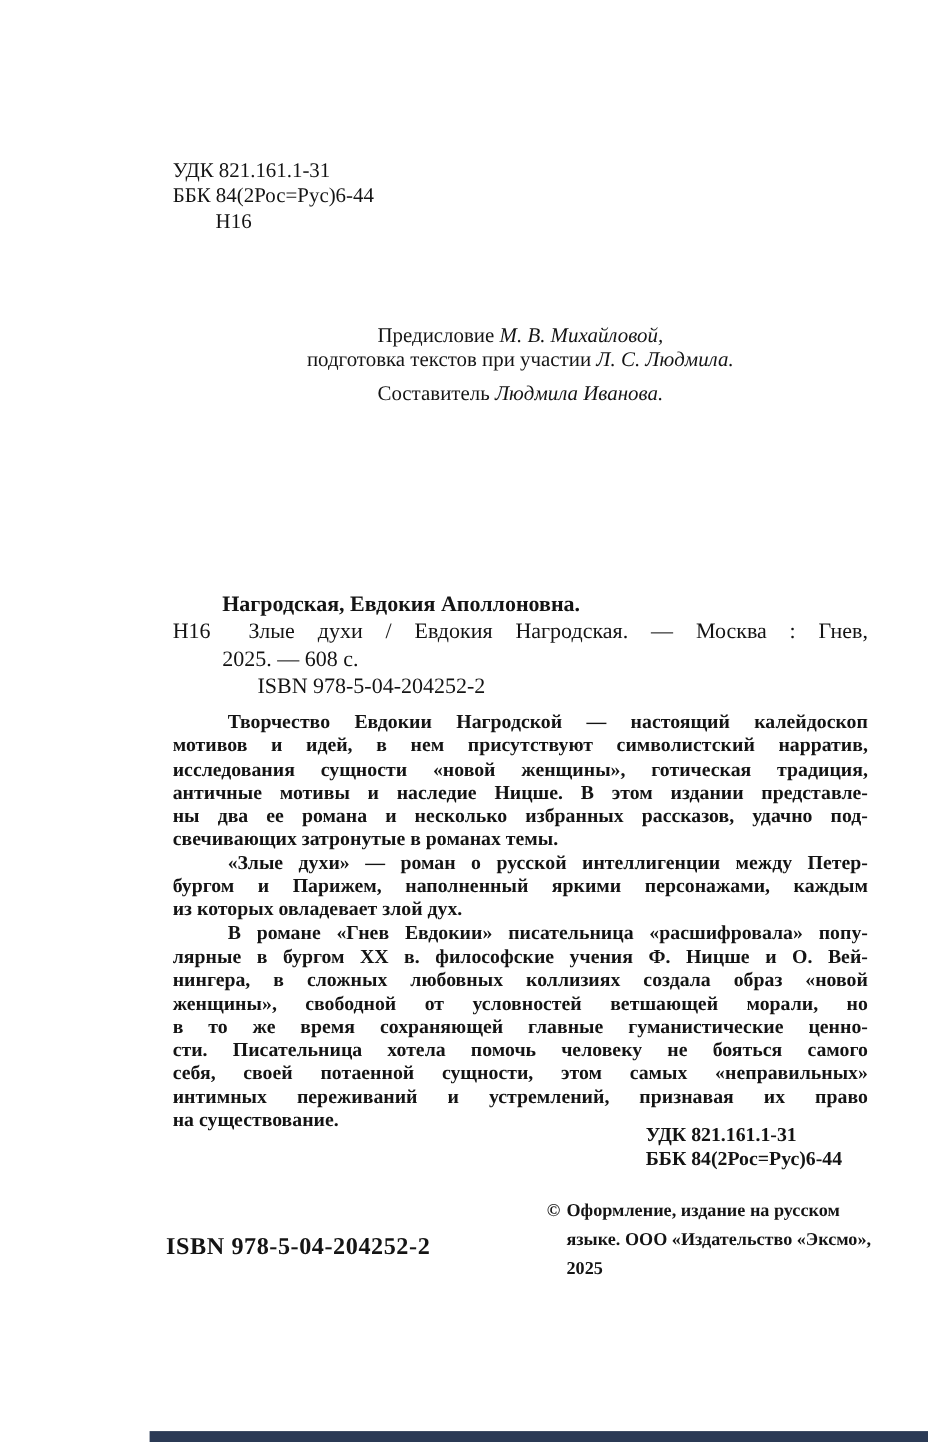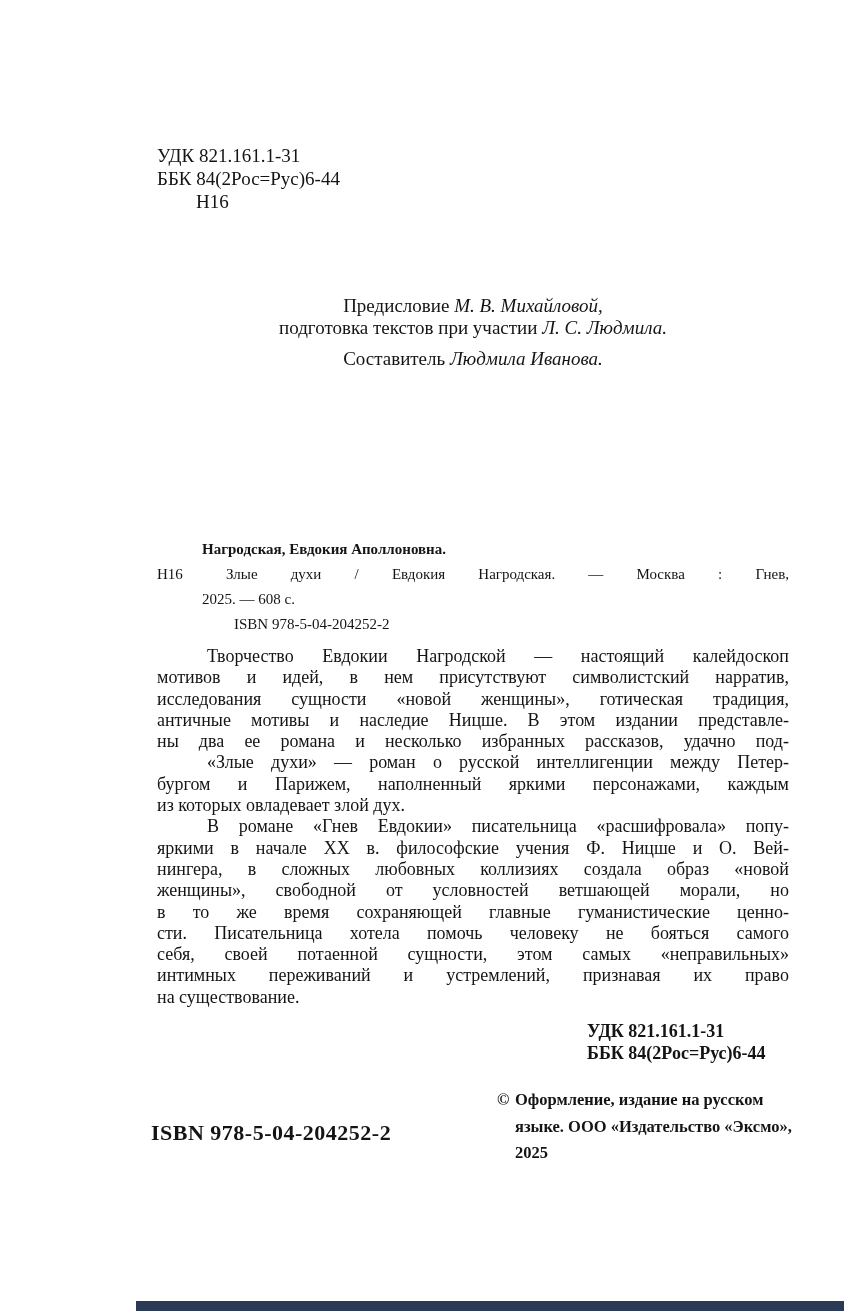--- a/index.html
+++ b/index.html
@@ -41,21 +41,21 @@
   }
   .credits .compiler { margin-top: 9px; }
   .credits .it { font-style: italic; }
 
   
   .card {
     position: absolute;
     left: 133px;
     top: 537px;
     width: 632px;
-    font-size: 15px;
+    font-size: 20px;
     line-height: 25px;
   }
   .card .heading {
     font-weight: bold;
     margin-left: 45px;
   }
   .card .title-row { position: relative; }
   .card .card-sign {
     position: absolute;
     left: 0;
@@ -70,20 +70,21 @@
   .card .card-isbn { margin-left: 77px; }
 
   
   .annotation {
     position: absolute;
     left: 133px;
     top: 646px;
     width: 632px;
     font-size: 18px;
     line-height: 21.3px;
+    font-weight: bold;
   }
   .annotation .jl {
     text-align: justify;
     text-align-last: justify;
     white-space: normal;
   }
   .annotation .jl.last { text-align-last: left; }
   .annotation .jl.ind { text-indent: 50px; }
 
   
@@ -160,27 +161,28 @@
     <div class="title-line2">2025. — 608 с.</div>
     <div class="card-isbn">ISBN 978-5-04-204252-2</div>
   </div>
 
   <div class="annotation">
     <div class="jl ind">Творчество Евдокии Нагродской — настоящий калейдоскоп</div>
     <div class="jl">мотивов и идей, в нем присутствуют символистский нарратив,</div>
     <div class="jl">исследования сущности «новой женщины», готическая традиция,</div>
     <div class="jl">античные мотивы и наследие Ницше. В этом издании представле-</div>
     <div class="jl">ны два ее романа и несколько избранных рассказов, удачно под-</div>
+    <div class="jl last">свечивающих затронутые в романах темы.</div>
 
     <div class="jl ind">«Злые духи» — роман о русской интеллигенции между Петер-</div>
     <div class="jl">бургом и Парижем, наполненный яркими персонажами, каждым</div>
     <div class="jl last">из которых овладевает злой дух.</div>
 
     <div class="jl ind">В романе «Гнев Евдокии» писательница «расшифровала» попу-</div>
-    <div class="jl">яркими в начале XX в. философские учения Ф. Ницше и О. Вей-</div>
+    <div class="jl">лярные в бургом XX в. философские учения Ф. Ницше и О. Вей-</div>
     <div class="jl">нингера, в сложных любовных коллизиях создала образ «новой</div>
     <div class="jl">женщины», свободной от условностей ветшающей морали, но</div>
     <div class="jl">в то же время сохраняющей главные гуманистические ценно-</div>
     <div class="jl">сти. Писательница хотела помочь человеку не бояться самого</div>
     <div class="jl">себя, своей потаенной сущности, этом самых «неправильных»</div>
     <div class="jl">интимных переживаний и устремлений, признавая их право</div>
     <div class="jl last">на существование.</div>
   </div>
 
   <div class="bottom-codes">

